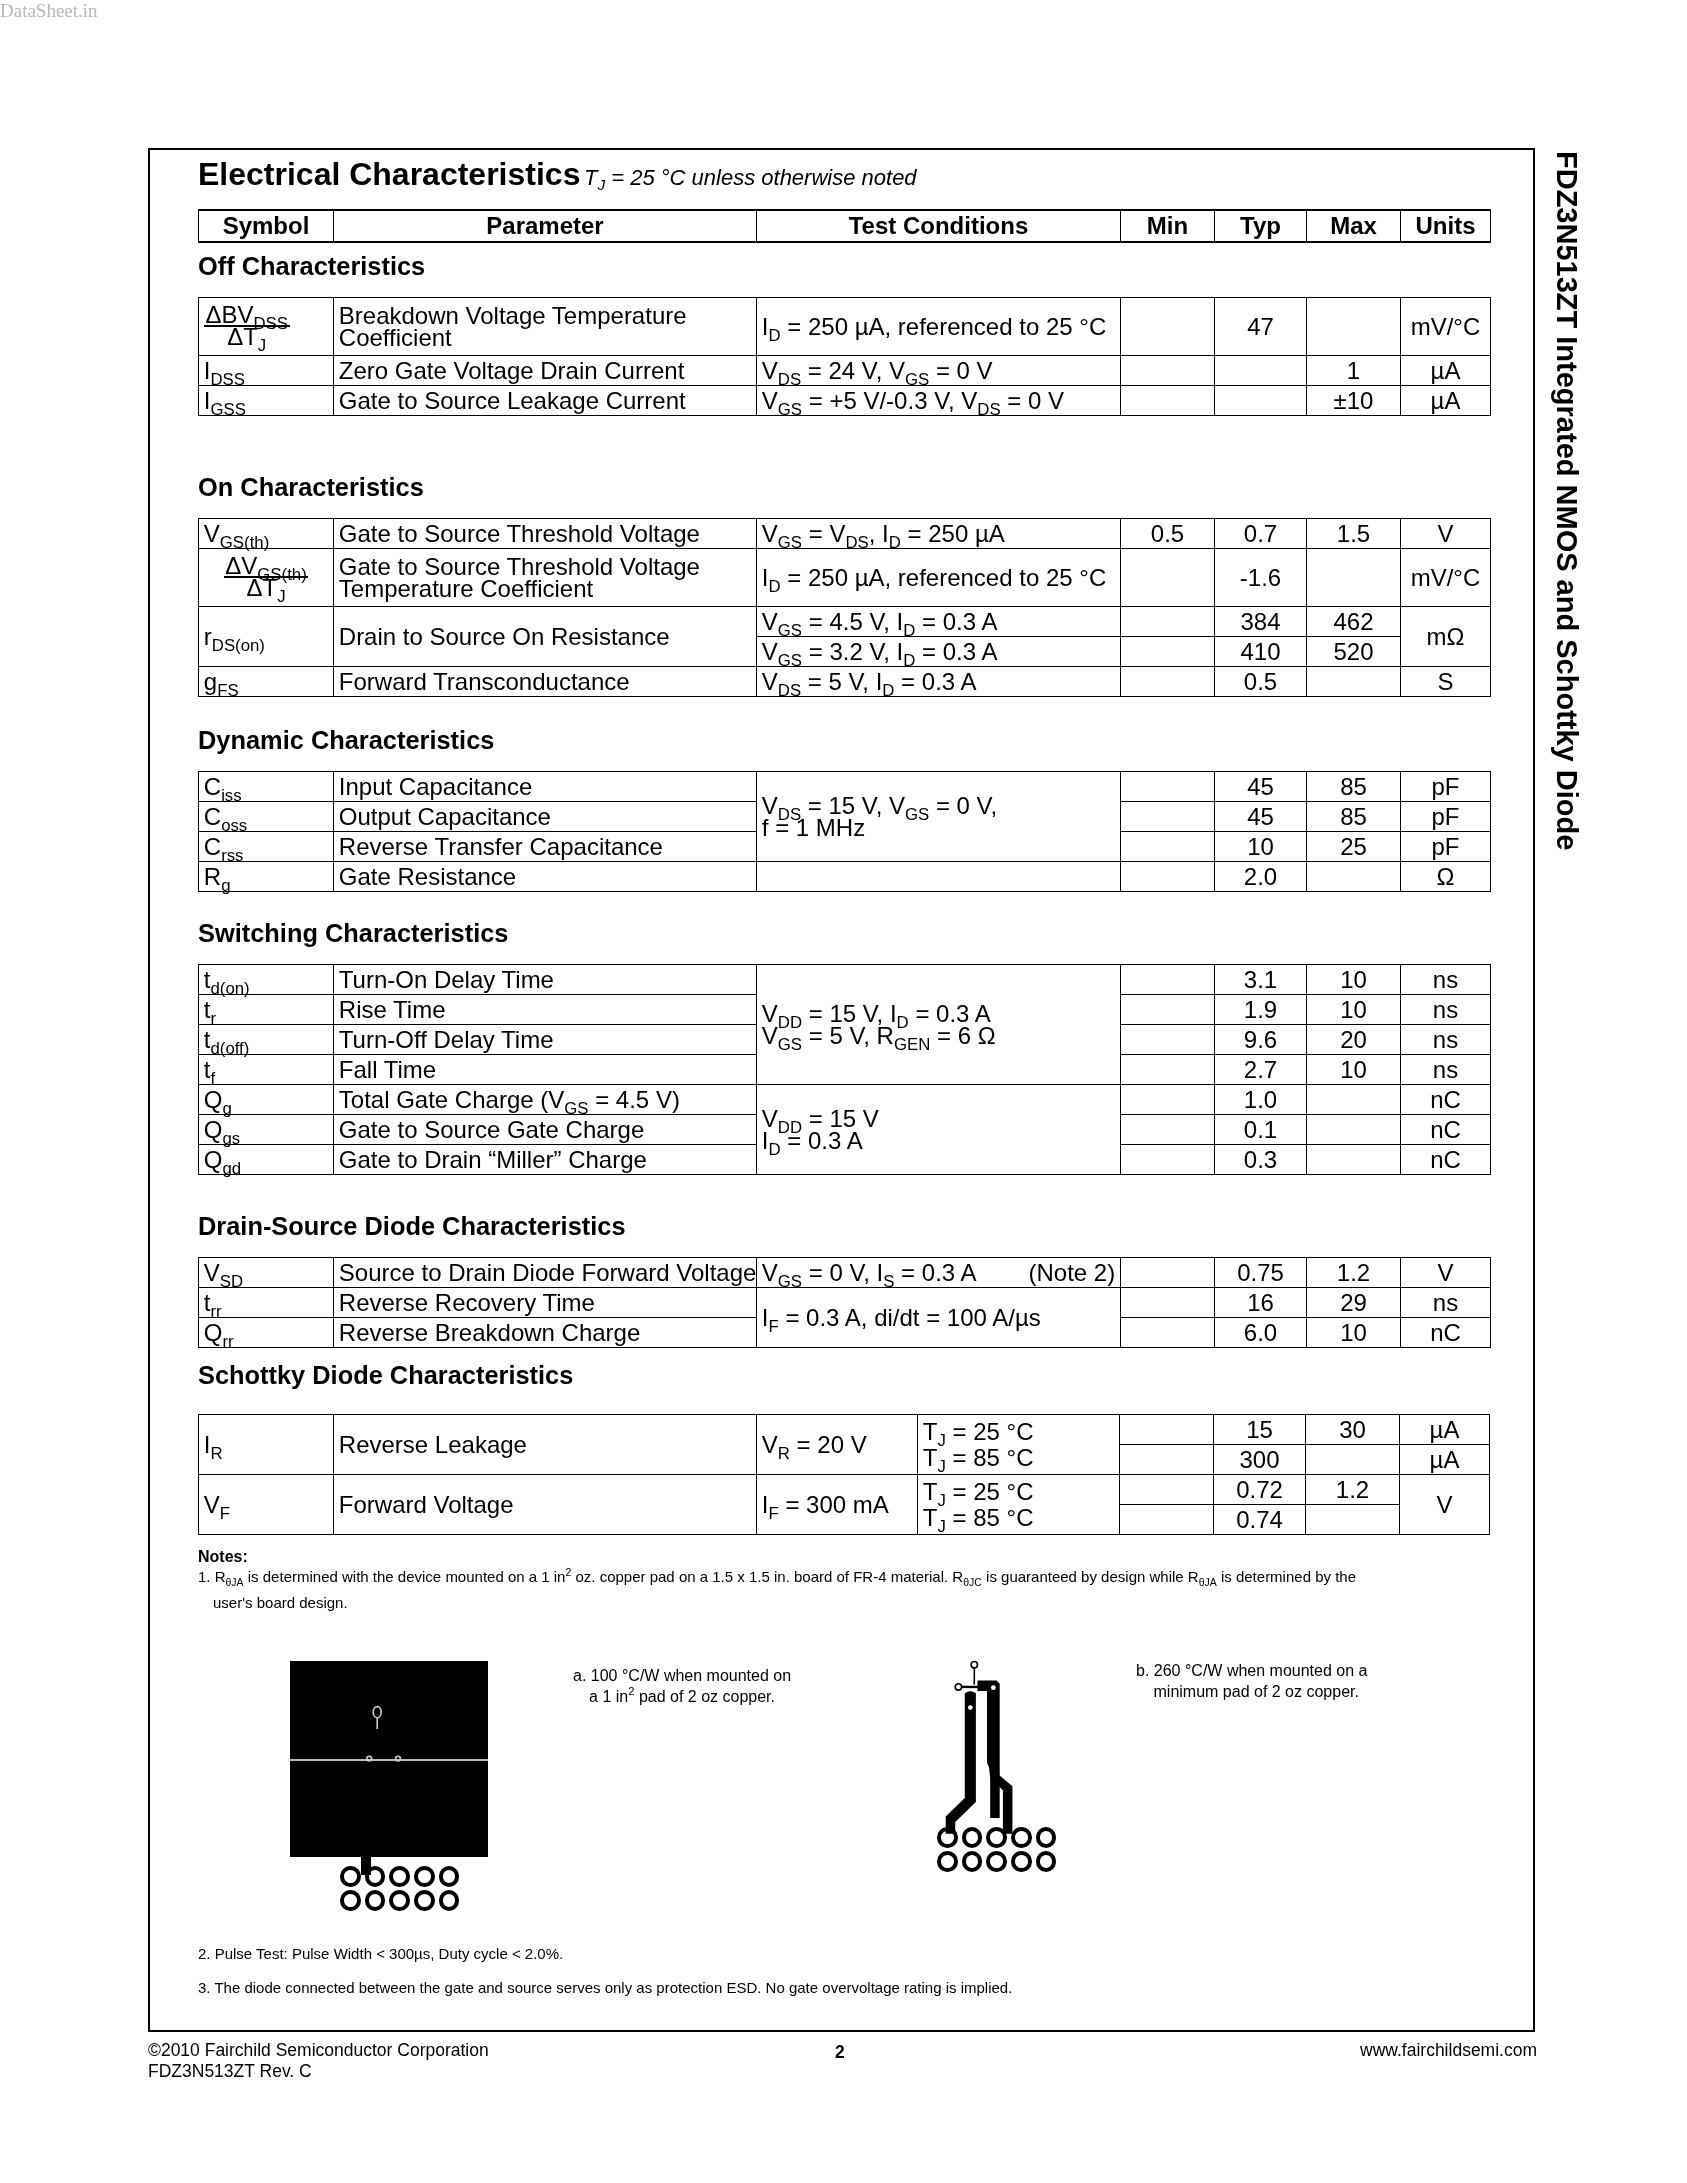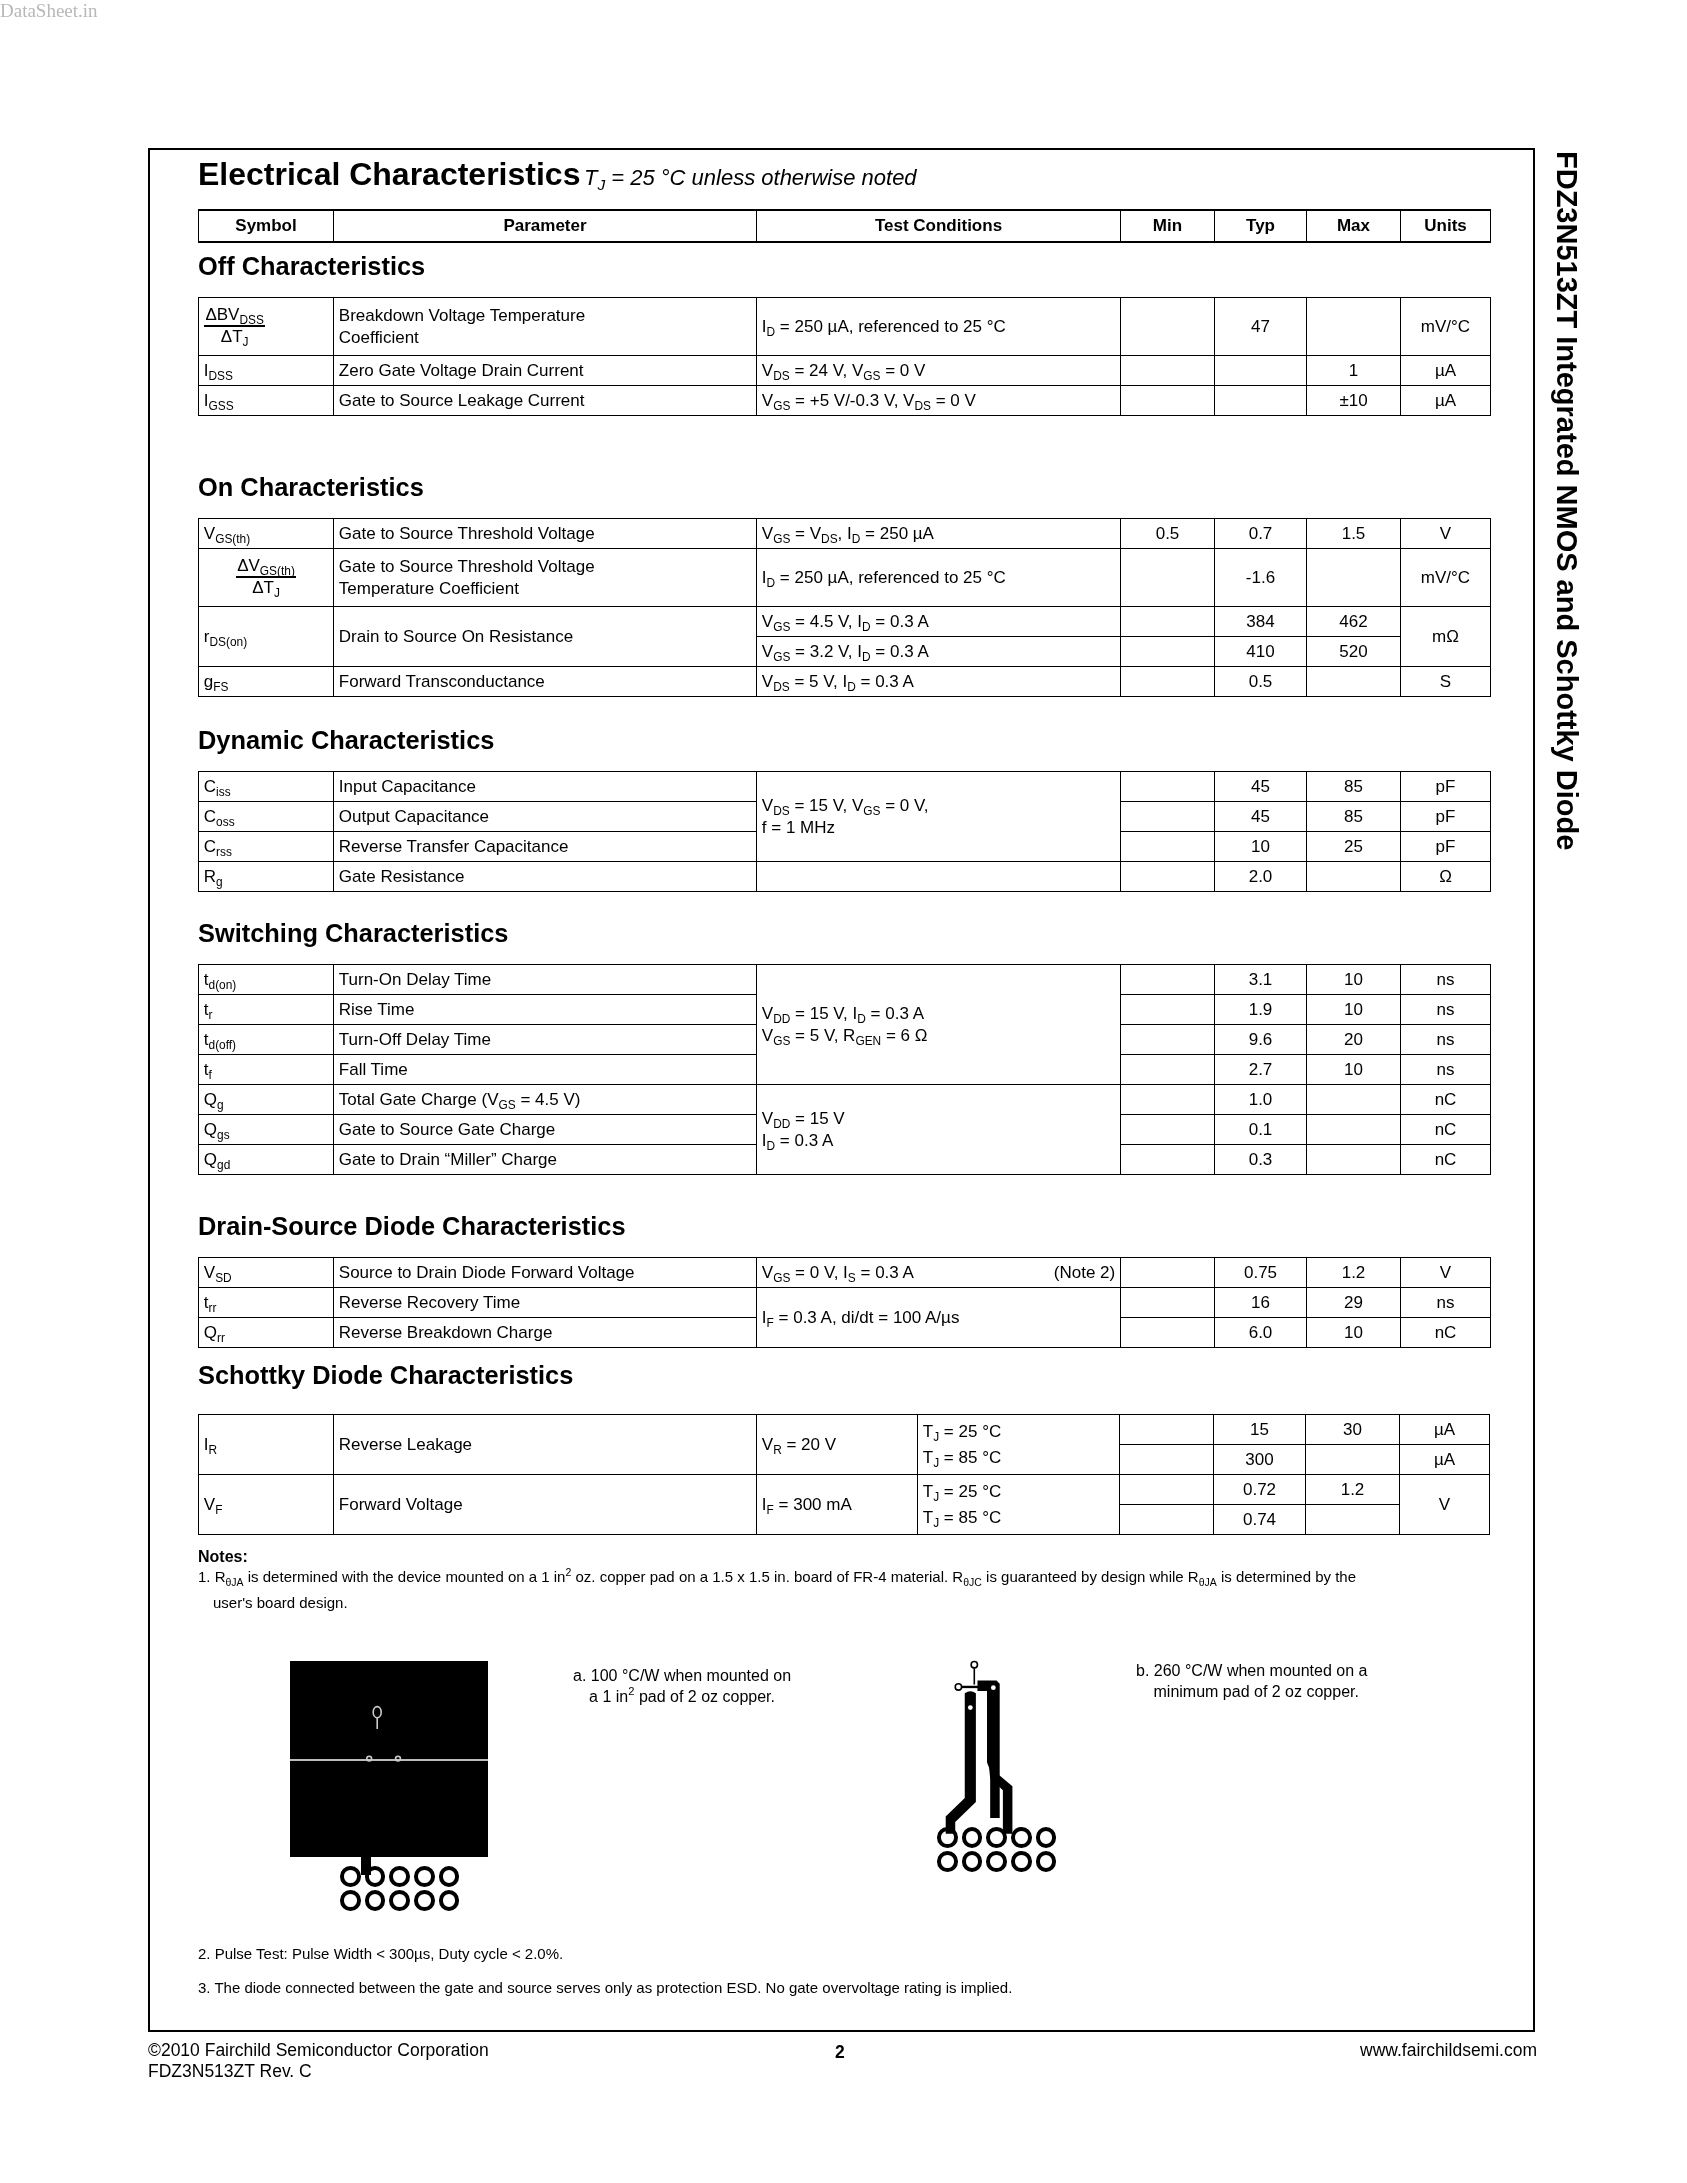--- a/index.html
+++ b/index.html
@@ -7,21 +7,21 @@
   .wm{position:absolute;left:0;top:0;font-family:"Liberation Serif",serif;font-size:19px;color:#b8b8b8;}
   .frame{position:absolute;left:148px;top:148px;width:1387px;height:1884px;border:2.4px solid #000;box-sizing:border-box;}
   .vtitle{position:absolute;left:1550px;top:151px;width:40px;height:802px;}
   .vtitle span{position:absolute;left:50%;top:0;transform-origin:0 0;transform:translateX(-50%) rotate(90deg) translateY(-100%);white-space:nowrap;font-weight:bold;font-size:29px;}
   .vtitle .vt{position:absolute;left:0;top:0;writing-mode:vertical-rl;font-weight:bold;font-size:29px;letter-spacing:0;transform:none;white-space:nowrap;}
   .abs{position:absolute;}
   .h1{position:absolute;left:198px;top:156px;white-space:nowrap;}
   .h1 .big{font-weight:bold;font-size:32px;}
   .h1 .small{font-size:22px;font-style:italic;}
   .sec{position:absolute;left:198px;font-weight:bold;font-size:25.4px;white-space:nowrap;}
-  table.t{position:absolute;left:198px;width:1291px;border-collapse:collapse;table-layout:fixed;font-size:17px;}
+  table.t{position:absolute;left:198px;width:1291px;border-collapse:collapse;table-layout:fixed;font-size:24px;}
   table.t td{border:1.6px solid #000;padding:0 4.8px;height:29px;line-height:22px;vertical-align:middle;white-space:nowrap;overflow:visible;}
   table.t td.c{text-align:center;}
   table.hdr td{font-weight:bold;text-align:center;height:30px;border-width:2.4px 1.6px;}
   sub{font-size:70%;vertical-align:-0.35em;line-height:0;}
   sup{font-size:70%;vertical-align:0.6em;line-height:0;}
   .frac{display:inline-block;text-align:center;line-height:20.6px;}
   .frac .num{display:block;border-bottom:2.4px solid #000;padding:0 1.6px;}
   .frac .den{display:block;}
   .notes{position:absolute;left:198px;font-size:15px;white-space:nowrap;}
   .notes b{font-size:16px;}

